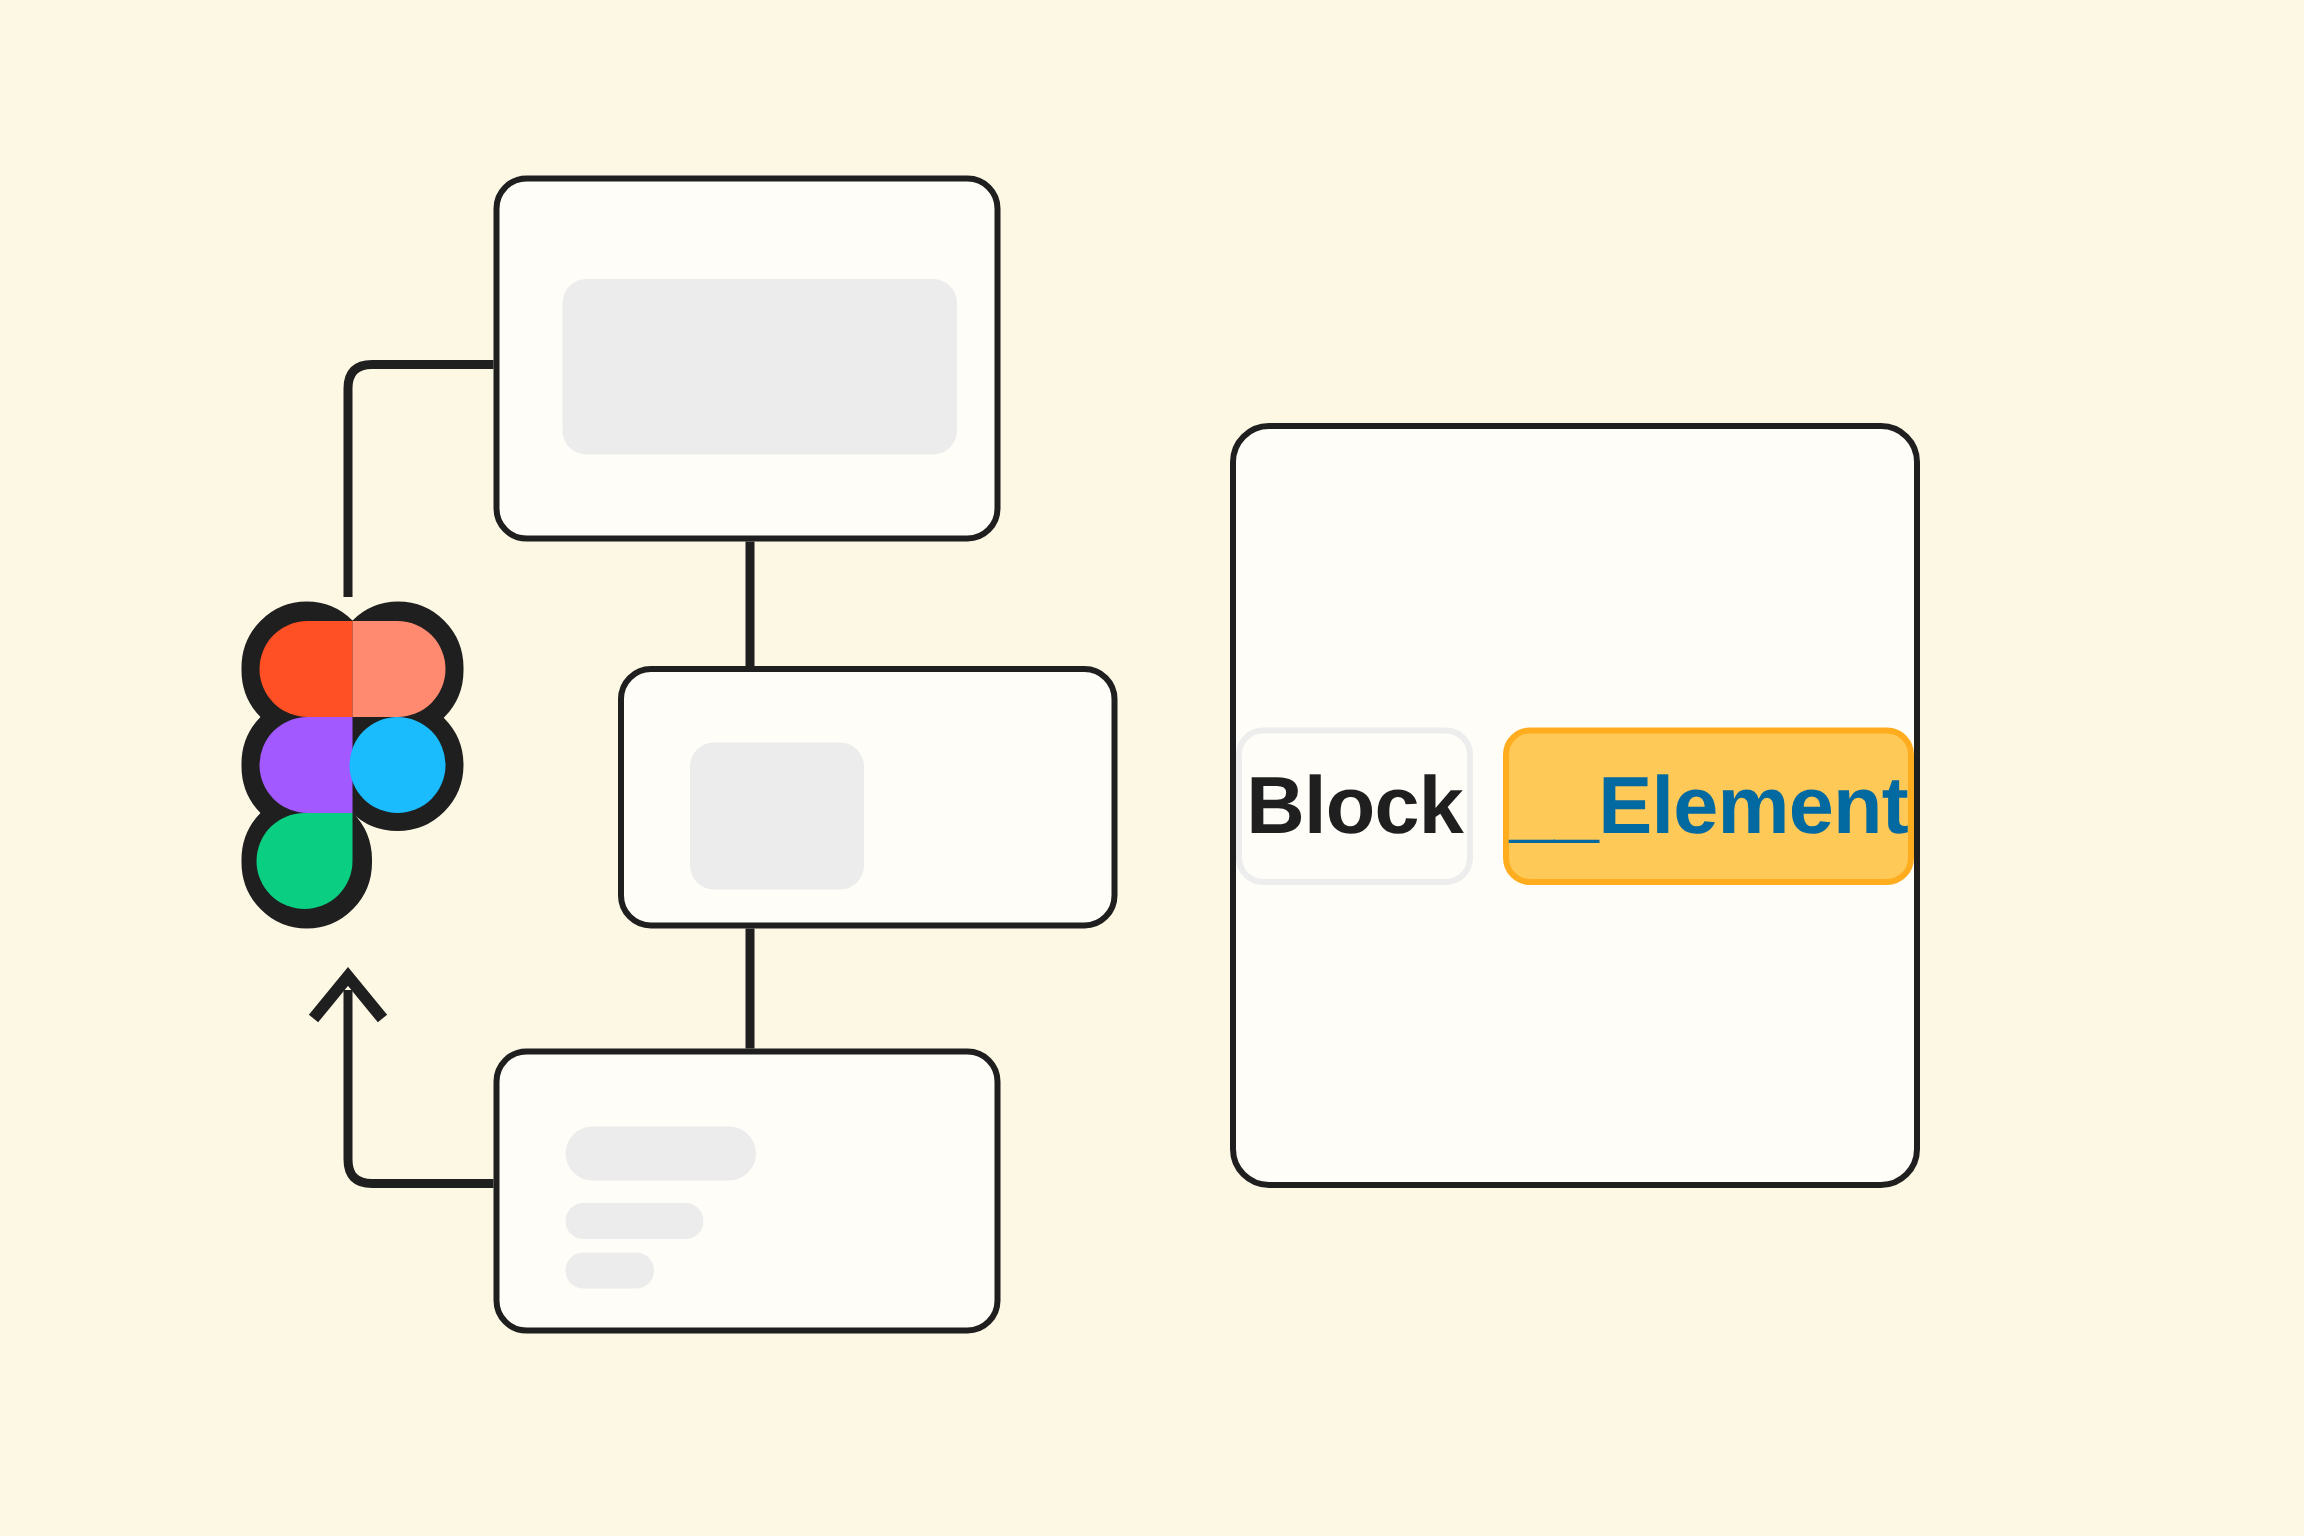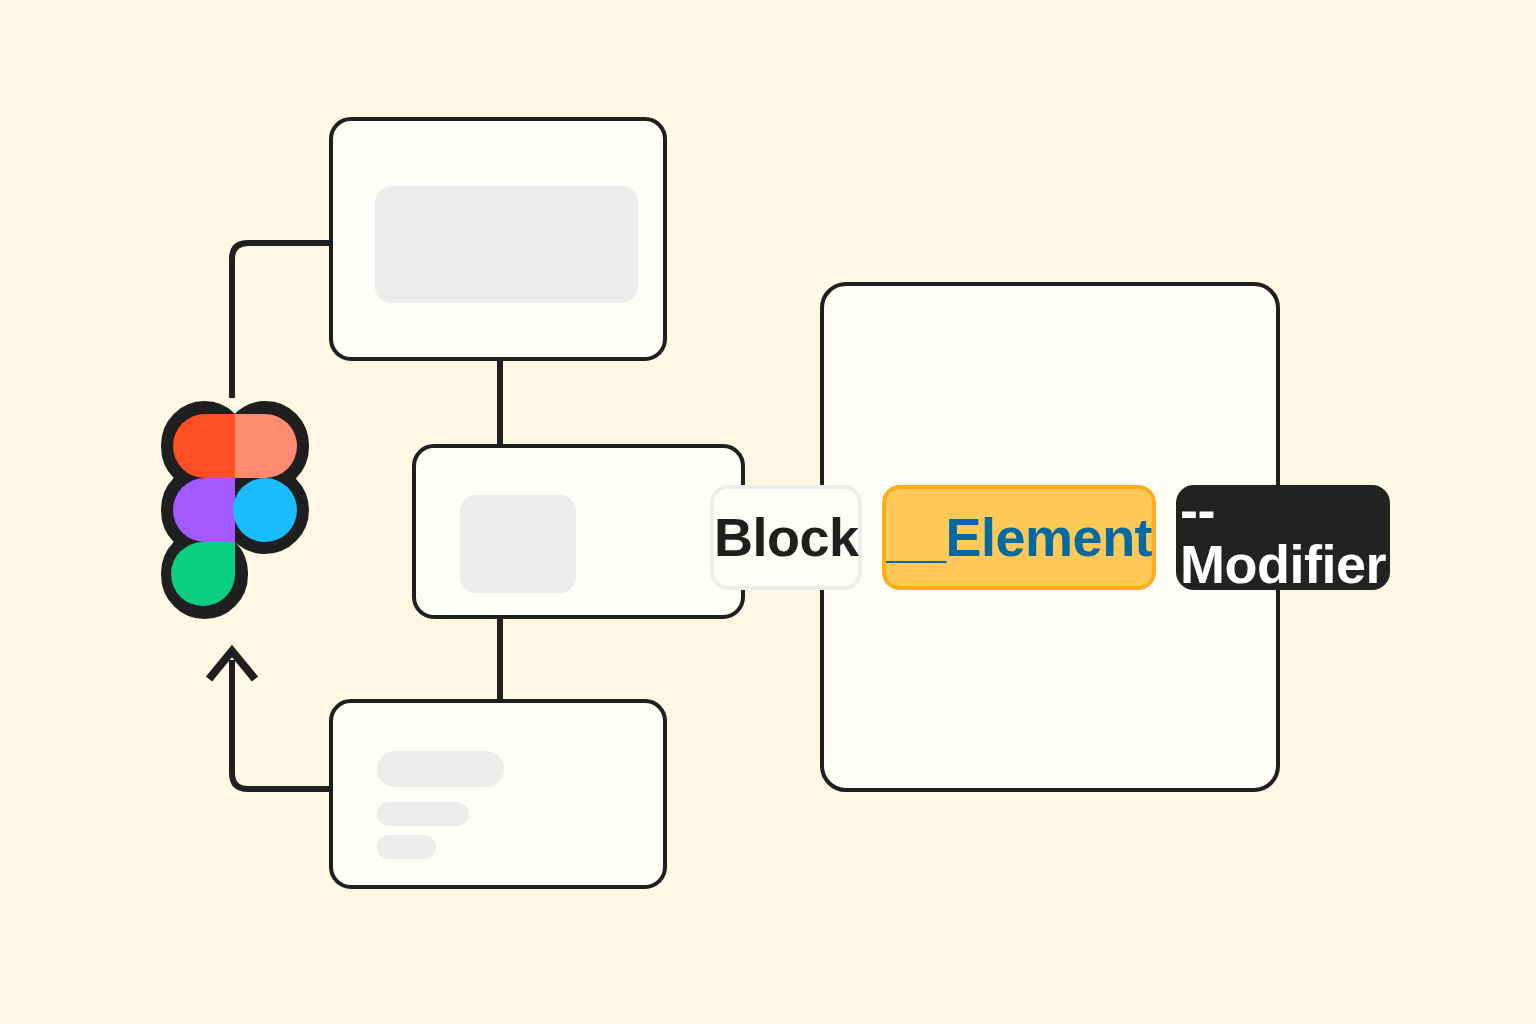--- a/index.html
+++ b/index.html
@@ -169,16 +169,15 @@
 
       <circle cx="105" cy="110" r="32" fill="#1ABCFE"></circle>
 
       <path d="M 75 142 L 75 174 A 32 32 0 1 1 43 142 Z" fill="#0ACF83"></path>
     </g>
   </svg>
 
   <div id="bem-panel">
     <div class="bem-pill" id="pill-block">Block</div>
     <div class="bem-pill" id="pill-element">__Element</div>
-    <div class="bem-pill" id="pill-modifier">--Modifier</div>
   </div>
 
 </div>
 
 </body></html>

